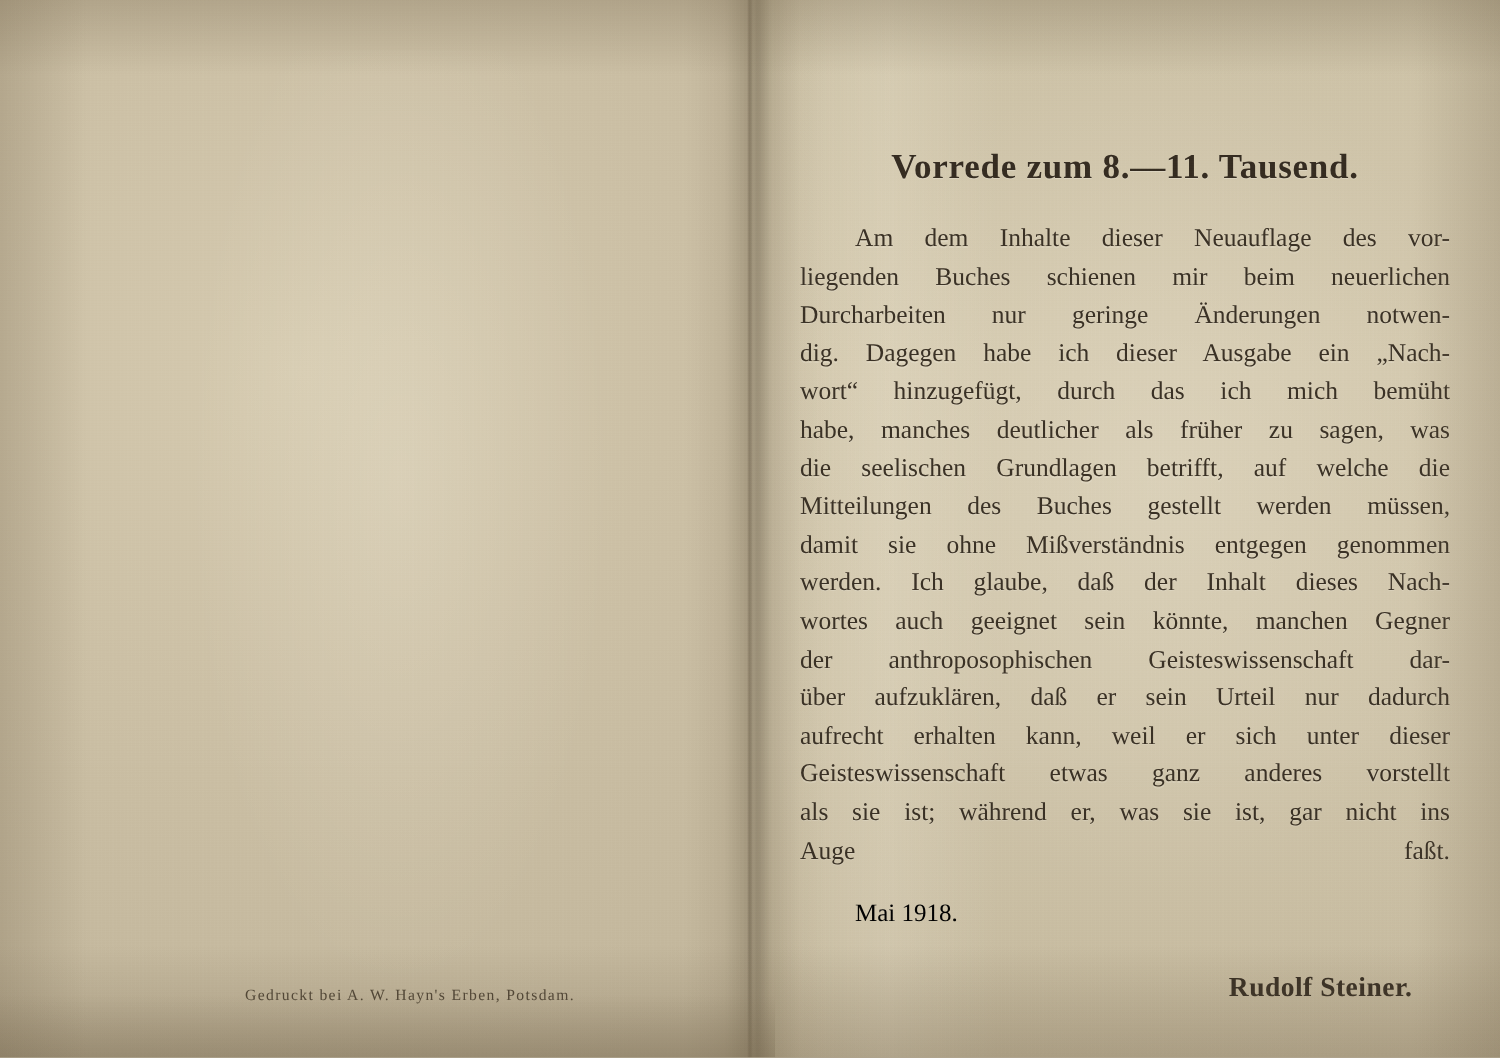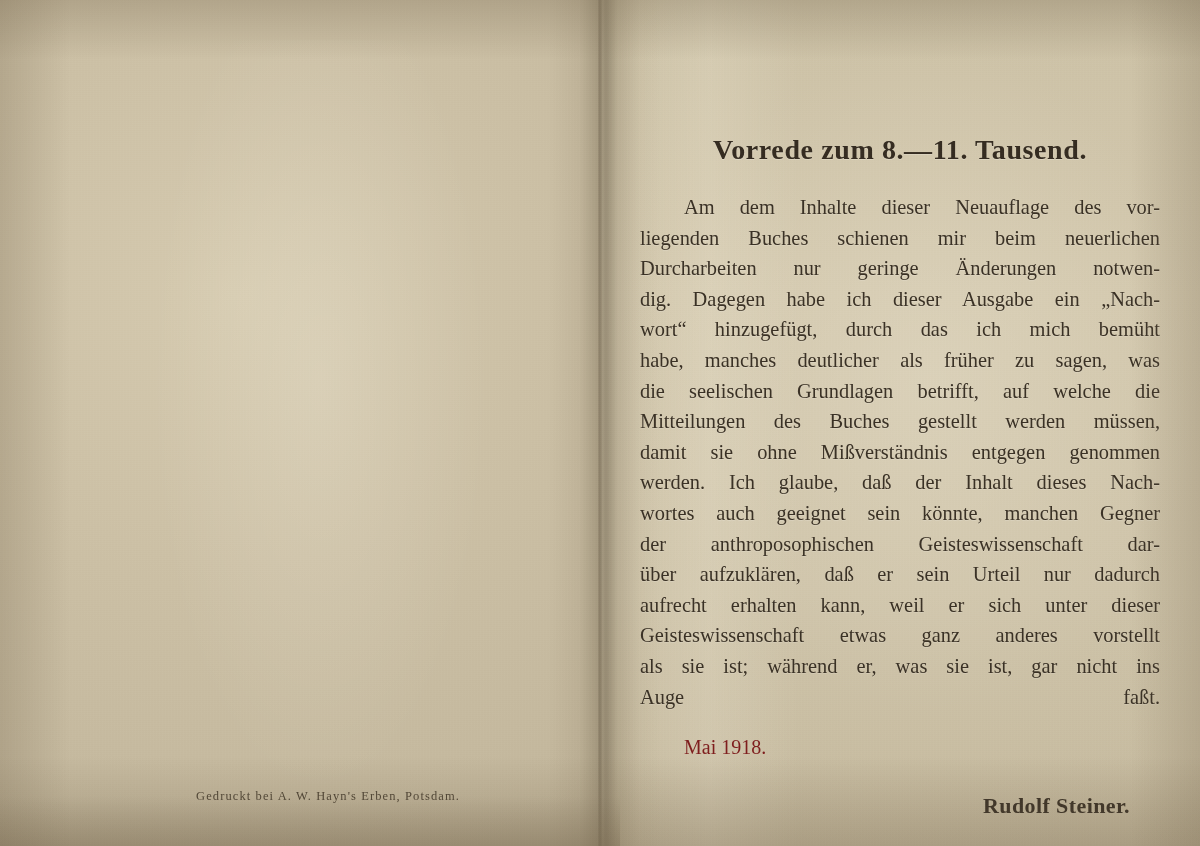--- a/index.html
+++ b/index.html
@@ -109,21 +109,21 @@
     text-shadow: 0 2px 2px rgba(255,255,255,0.20);
     pointer-events: none;
     white-space: nowrap;
     user-select: none;
   }
 
   
   .text-block {
     position: absolute;
     left: 640px;
-    top: 134px;
+    top: 118px;
     width: 520px;
     color: #3b3226;
   }
   .doc-title {
     font-family: "Liberation Serif", serif;
     font-weight: 700;
     font-size: 28px;
     letter-spacing: 0.6px;
     text-align: center;
     margin: 0 0 26px 0;
@@ -142,21 +142,21 @@
     hyphens: manual;
     text-shadow: 0 1px 0 rgba(255,255,255,0.16);
   }
   .body-par .lastline {
     text-align: left;
   }
   .date-line {
     font-family: "Liberation Serif", serif;
     font-size: 20px;
     margin: 24px 0 0 44px;
-    color: #7f1d1d;
+    color: #000000;
   }
   .signature {
     font-family: "Liberation Serif", serif;
     font-weight: 700;
     font-size: 22px;
     text-align: right;
     margin: 34px 30px 0 0;
     letter-spacing: 0.4px;
     color: #352c21;
   }

